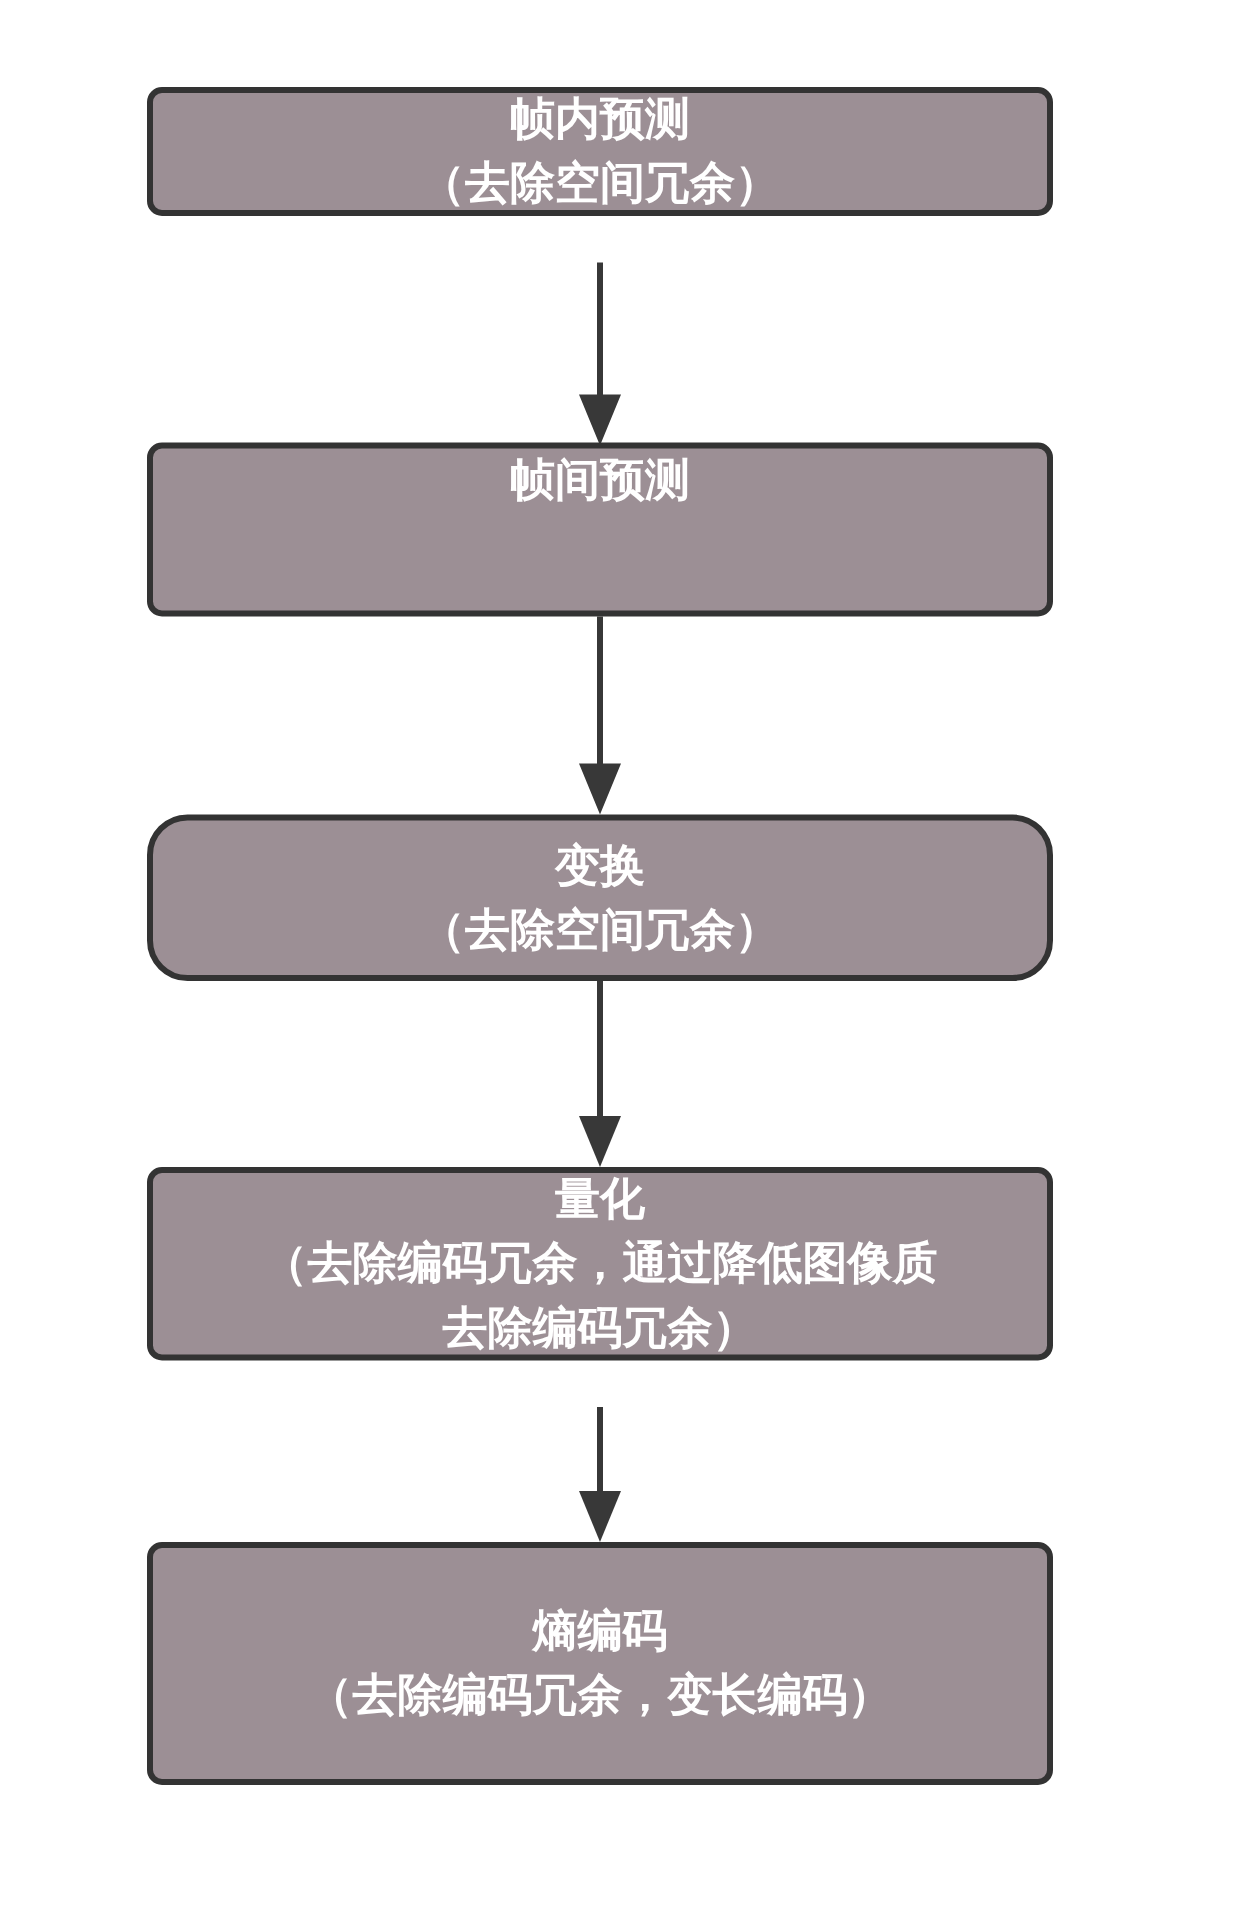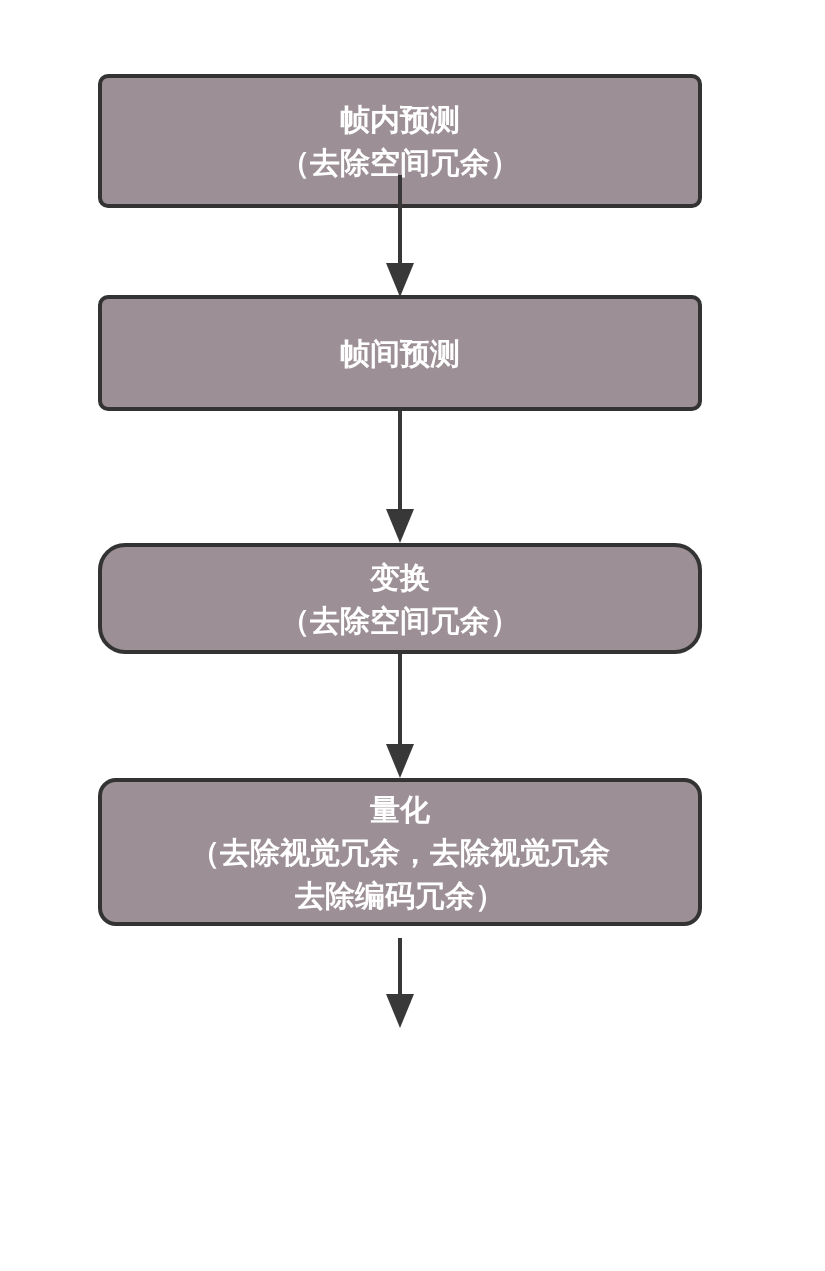--- a/index.html
+++ b/index.html
@@ -32,24 +32,24 @@
     display:flex;
     flex-direction:column;
     align-items:center;
     justify-content:center;
     color:var(--text);
     font-size:30px;
     font-weight:bold;
     line-height:43px;
     text-align:center;
   }
-  .node-1{top:74px;height:134px;}
-  .node-2{top:295px;height:116px;}
+  .node-1{top:58px;height:86px;}
+  .node-2{top:295px;height:116px;justify-content:space-between;}
   .node-3{top:543px;height:111px;border-radius:27px;}
-  .node-4{top:778px;height:148px;border-radius:18px;}
+  .node-4{top:778px;height:129px;}
   .node-5{top:1028px;height:162px;}
   .arrow{
     position:absolute;
     left:386px;
     width:28px;
   }
   .arrow-1{top:175px;height:122px;}
   .arrow-2{top:411px;height:132px;}
   .arrow-3{top:654px;height:124px;}
   .arrow-4{top:938px;height:90px;}
@@ -100,23 +100,27 @@
     <div>（去除空间冗余）</div>
   </div>
 
   <div class="arrow arrow-3">
     <div class="shaft"></div>
     <div class="head"></div>
   </div>
 
   <div class="node node-4">
     <div>量化</div>
-    <div>（去除视觉冗余，去除视觉冗余</div>
+    <div>（去除编码冗余，通过降低图像质</div>
     <div>去除编码冗余）</div>
   </div>
 
   <div class="arrow arrow-4">
     <div class="shaft"></div>
     <div class="head"></div>
   </div>
 
+  <div class="node node-5">
+    <div>熵编码</div>
+    <div>（去除编码冗余，变长编码）</div>
+  </div>
 
 </div>
 
 </body></html>

